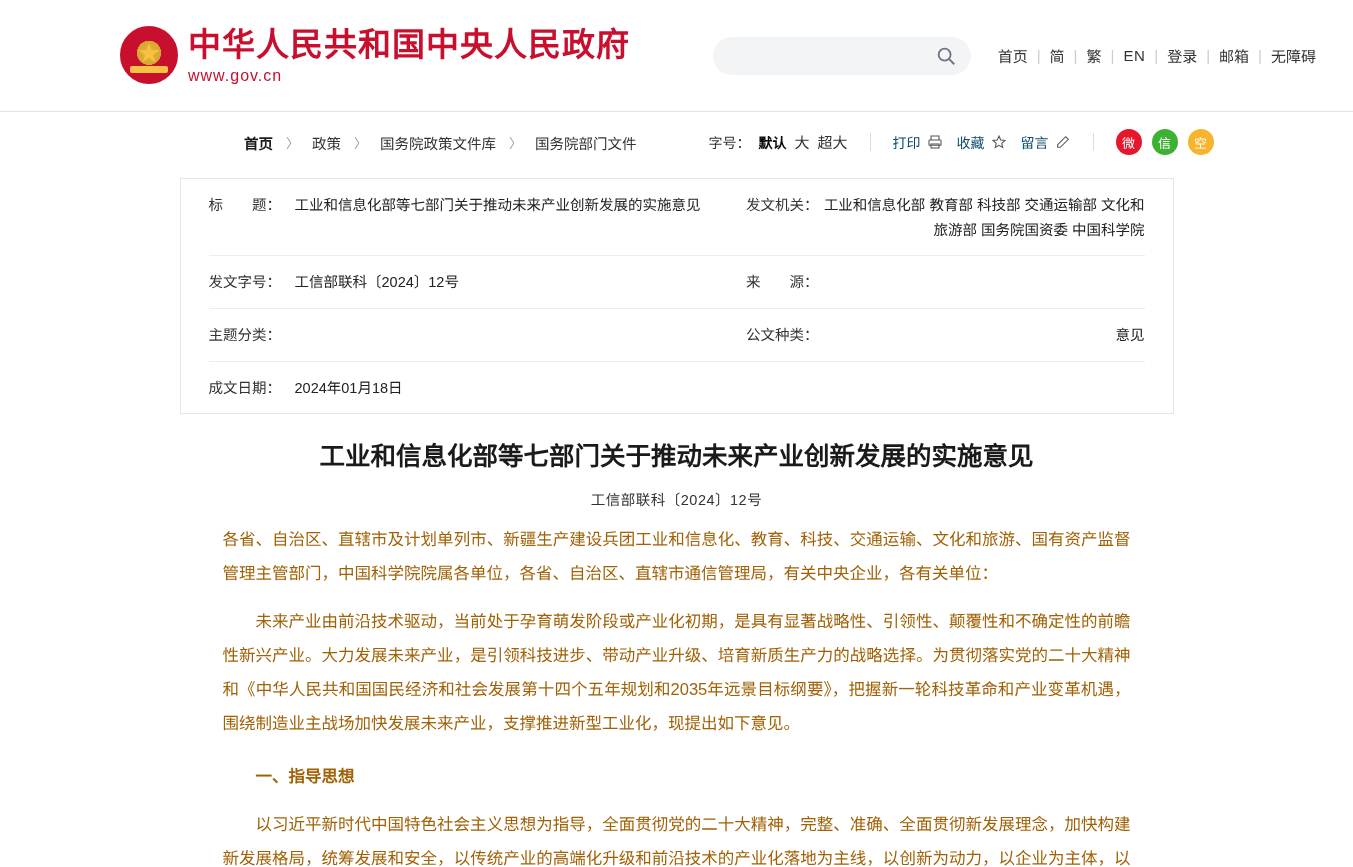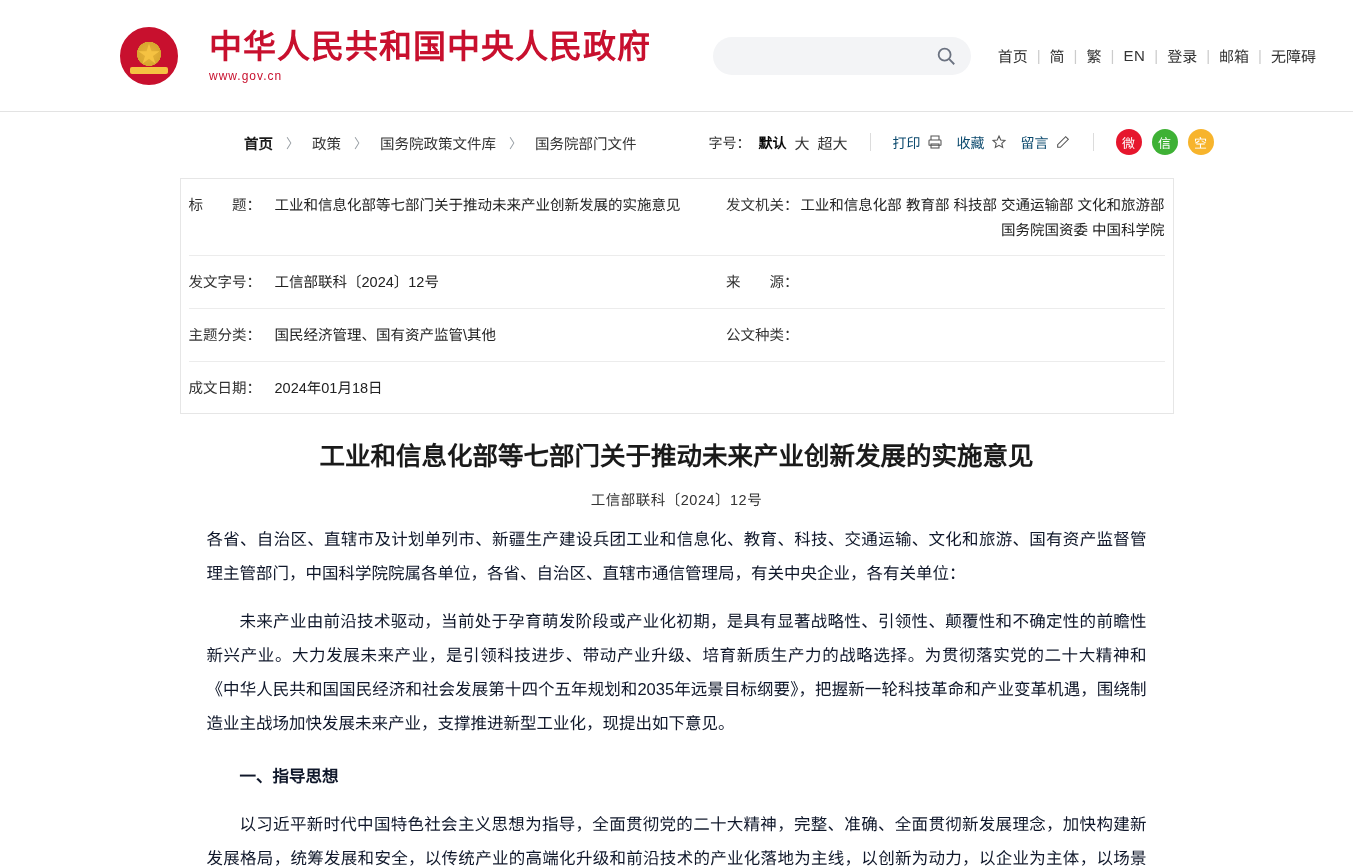--- a/index.html
+++ b/index.html
@@ -15,21 +15,21 @@
   
   .site-header {
     height: 112px;
     background: #ffffff;
     border-bottom: 1px solid #e3e3e3;
     display: flex;
     align-items: center;
     padding: 0 28px 0 120px;
     position: relative;
   }
-  .logo-area { display: flex; align-items: center; gap: 31px; }
+  .logo-area { display: flex; gap: 10px; }
   .emblem {
     width: 58px; height: 58px;
     border-radius: 50%;
     background: radial-gradient(circle at 50% 46%, #e8b33a 0%, #d8a62f 30%, #c8102e 31%, #c8102e 100%);
     border: 2px solid #c8102e;
     position: relative;
     flex: none;
   }
   .emblem::before {
     content: "★";
@@ -52,21 +52,21 @@
   .brand-title {
     color: #c8102e;
     font-family: "Liberation Serif", serif;
     font-weight: bold;
     font-size: 33px;
     letter-spacing: 1px;
     line-height: 1.16;
   }
   .brand-sub {
     color: #c8102e;
-    font-size: 12px;
+    font-size: 16px;
     letter-spacing: 1px;
     margin-top: 3px;
   }
 
   .header-right {
     margin-left: auto;
     display: flex;
     align-items: center;
     gap: 18px;
   }
@@ -114,21 +114,21 @@
     font-size: 13px;
   }
 
   .tools {
     display: flex; align-items: center;
     margin-left: 72px;
     font-size: 14px; color: #333;
     gap: 0;
   }
   .tools .label { color: #333; }
-  .fs-opt { margin-left: 8px; color: #333; cursor: pointer; }
+  .fs-opt { margin-left: 8px; color: #333; cursor: pointer; font-family: Liberation Mono, monospace; }
   .fs-opt.active { font-weight: bold; color: #0a0a0a; }
   .fs-opt.big { font-size: 15px; }
   .fs-opt.huge { font-size: 15px; }
   .vdiv { width: 1px; height: 18px; background: #dcdcdc; margin: 0 22px; }
   .tool-btn { display: inline-flex; align-items: center; gap: 6px; color: #0c4a6e; cursor: pointer; }
   .tool-btn + .tool-btn { margin-left: 14px; }
   .mini-icon { width: 16px; height: 16px; color: #555; }
 
   .share-icons { display: flex; align-items: center; gap: 10px; }
   .share {
@@ -139,21 +139,21 @@
   .share.weibo { background: #e6162d; }
   .share.wechat { background: #3eb135; }
   .share.qzone { background: #f7b42c; }
 
   
   .meta-card {
     margin: 6px auto 0;
     width: 994px;
     border: 1px solid #e6e6e6;
     background: #fff;
-    padding: 0 8px;
+    padding: 0 28px;
   }
   .meta-row {
     display: flex;
     align-items: flex-start;
     border-bottom: 1px solid #ececec;
     padding: 14px 0 13px;
     font-size: 14.5px;
     color: #222;
     line-height: 1.7;
   }
@@ -187,23 +187,23 @@
   }
   .doc-number {
     text-align: center;
     font-size: 14.5px;
     color: #333;
     margin-top: 12px;
     letter-spacing: .5px;
   }
   .doc p {
     font-size: 16.5px;
-    color: #0f172a;
+    color: #a16207;
     line-height: 2.05;
-    margin: 14px 0 0;
+    margin: 14px 16px 0;
     text-align: justify;
   }
   .doc p.indent { text-indent: 2em; }
   .doc p.heading { text-indent: 2em; font-weight: bold; margin-top: 20px; }
 </style>
 </head>
 <body>
 
 <div class="site-header">
   <div class="logo-area">
@@ -317,24 +317,24 @@
       <span class="m-value">工信部联科〔2024〕12号</span>
     </div>
     <div class="cell-right">
       <span class="m-label">来　　源：</span>
     </div>
   </div>
 
   <div class="meta-row">
     <div class="cell-left">
       <span class="m-label w-title">主题分类：</span>
-      <span class="m-value">国民经济管理、国有资产监管\其他</span>
     </div>
     <div class="cell-right">
       <span class="m-label">公文种类：</span>
+      <span class="m-value">意见</span>
     </div>
   </div>
 
   <div class="meta-row">
     <div class="cell-left">
       <span class="m-label w-title">成文日期：</span>
       <span class="m-value">2024年01月18日</span>
     </div>
   </div>
 </div>

